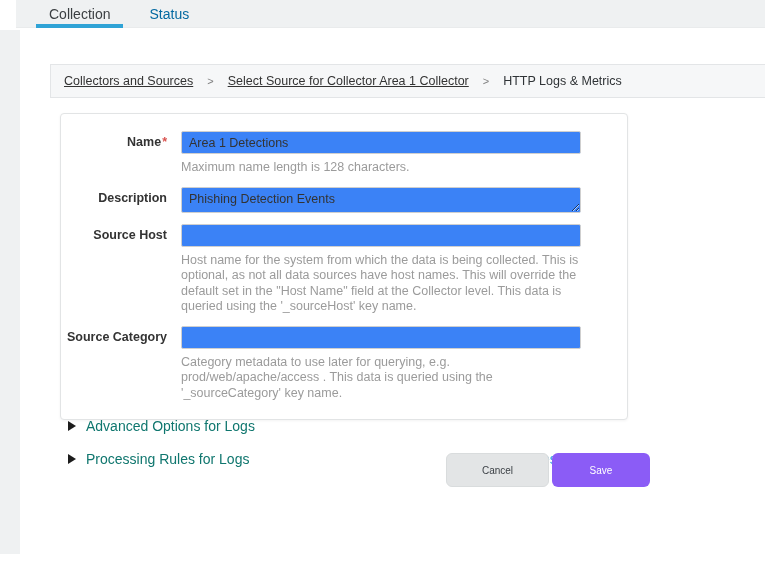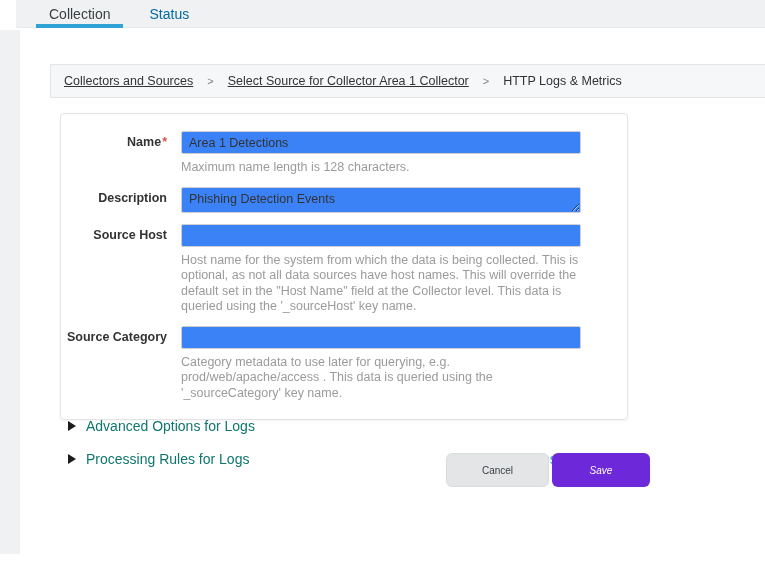--- a/index.html
+++ b/index.html
@@ -185,16 +185,16 @@
       <div class="section-row">
         <div class="tri"></div>
         <div class="section-title">Processing Rules for Logs</div>
       </div>
       <a class="help-link" id="help-link" style="color: rgb(44, 159, 220);">What are Processing Rules?</a>
     </div>
   </div>
 
   <div class="btn-row">
     <button class="btn btn-cancel">Cancel</button>
-    <button class="btn btn-save" id="save-btn" style="background: #6d28d9; font-style: italic;">Save</button>
+    <button class="btn btn-save" id="save-btn" style="background: #8b5cf6;">Save</button>
   </div>
 
 </div>
 
 </body></html>

